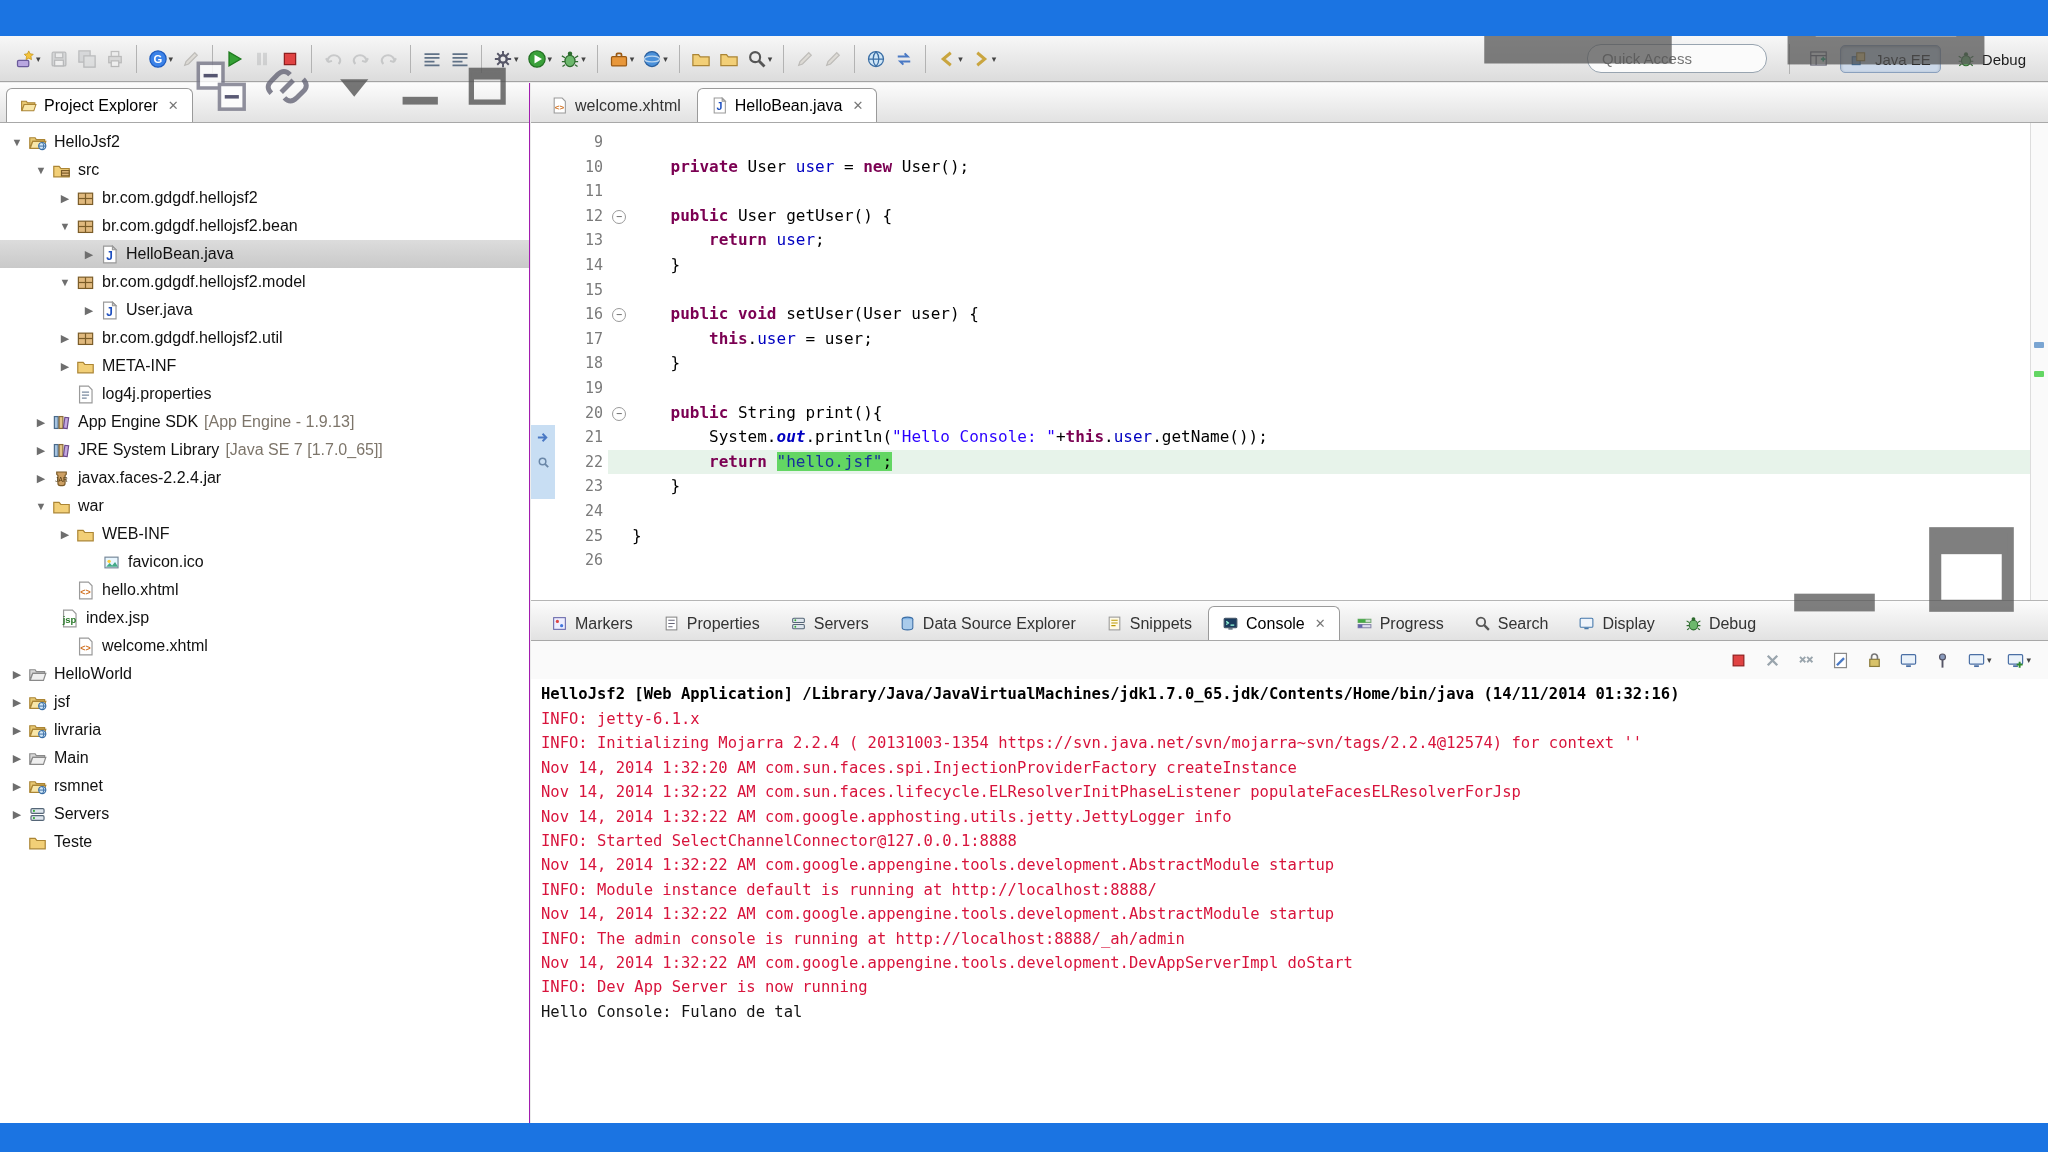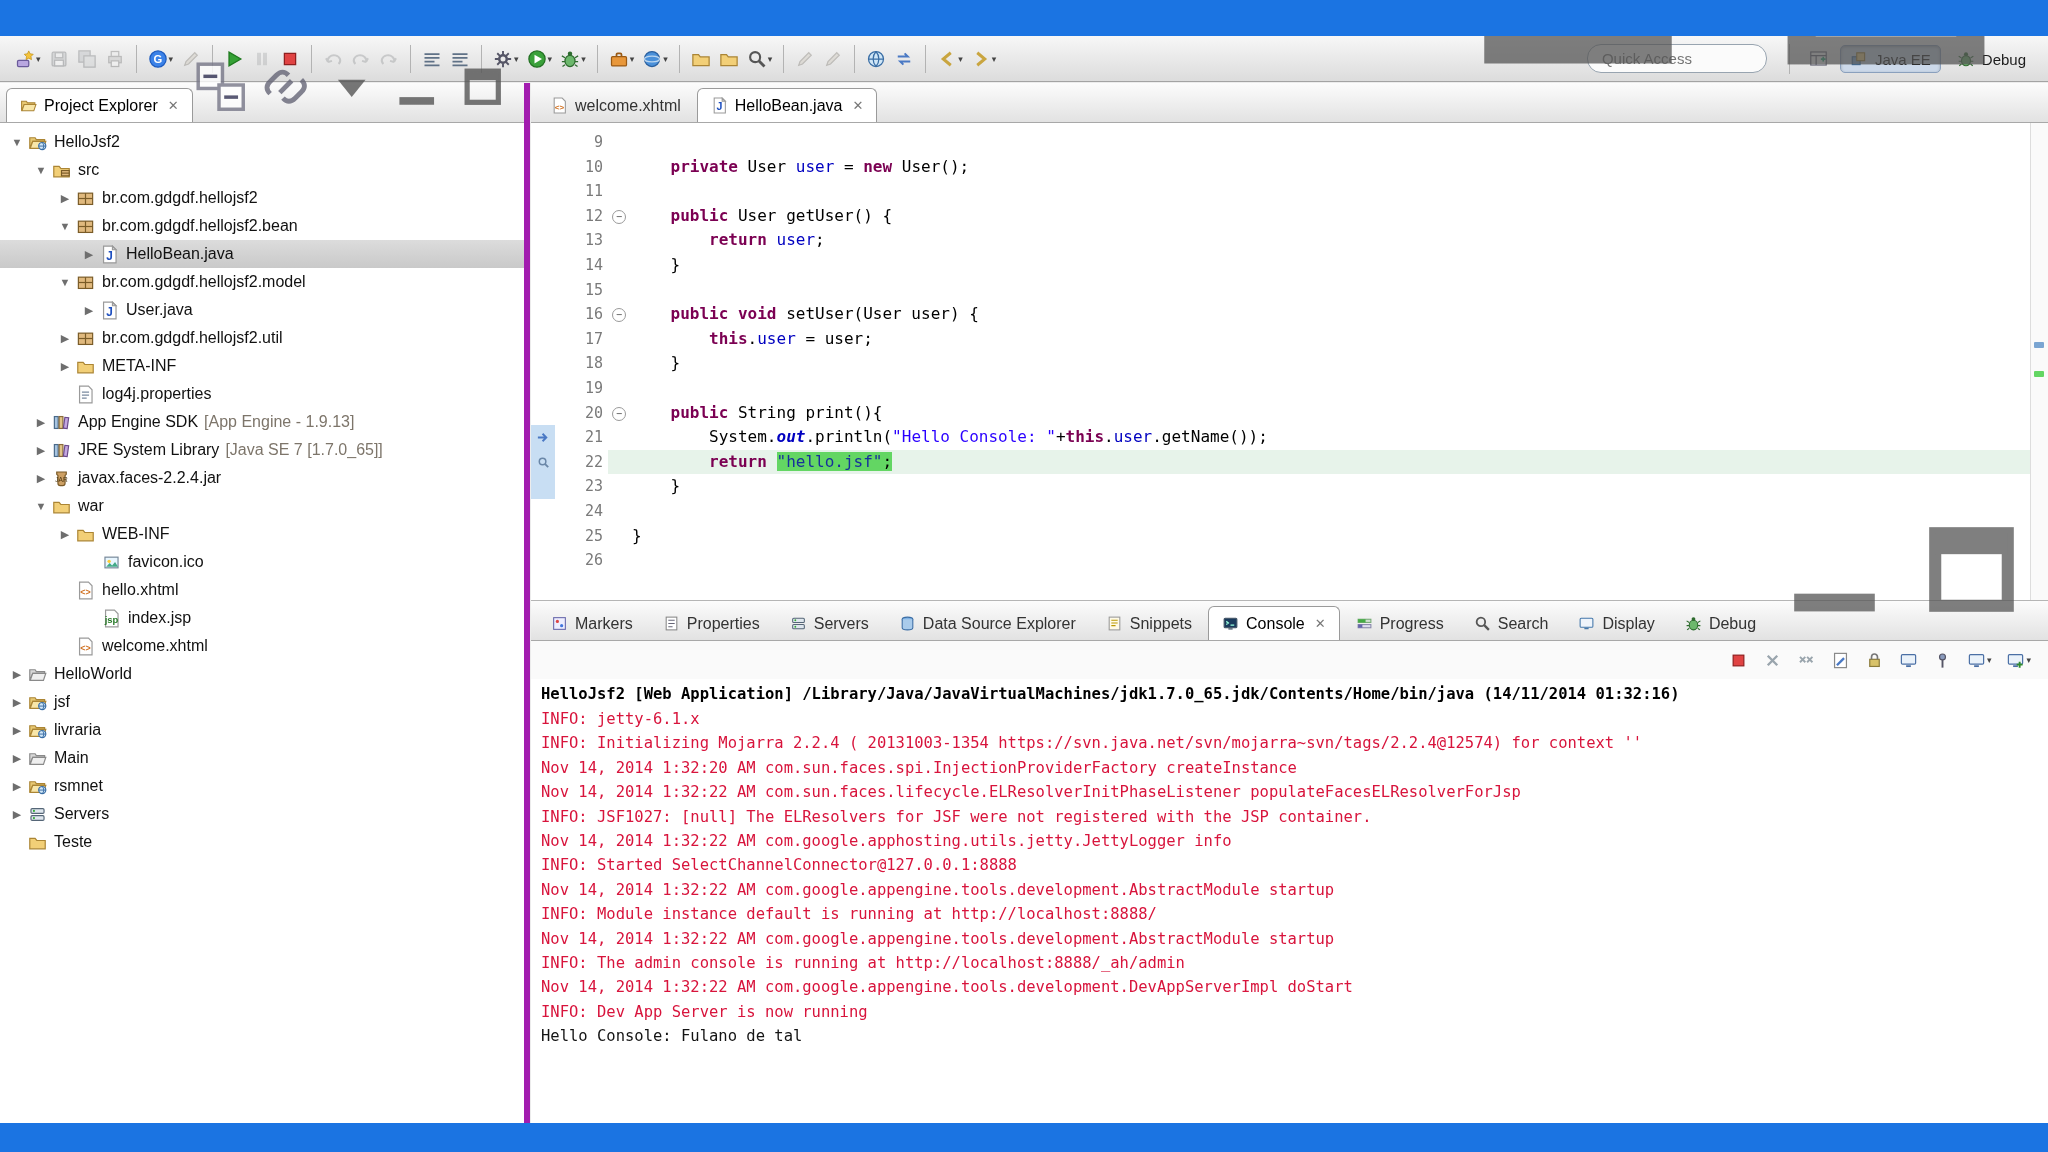--- a/index.html
+++ b/index.html
@@ -21,21 +21,21 @@
   .persp{display:flex;align-items:center;gap:6px}
   .persp .psep{width:1px;height:30px;background:#b3b3b3;margin:0 8px}
   .persp-btn{display:flex;align-items:flex-end;gap:7px;padding:4px 9px;border-radius:5px;font-size:15px;color:#1c1c1c;border:1px solid transparent}
   .persp-btn .icn{width:18px;height:18px}
   .persp-btn.active{background:#ccd9ea;border-color:#8aa0bd;box-shadow:inset 0 1px 3px rgba(0,0,0,.25)}
   .persp-open{width:30px;height:30px;display:flex;align-items:center;justify-content:center}
   .persp-open .icn{width:19px;height:19px}
 
   
   .main{position:absolute;top:47px;left:0;right:0;bottom:0}
-  .explorer{position:absolute;top:0;left:0;width:530px;height:100%;background:#ffffff;border-right:6px solid #a21caf;box-sizing:border-box;display:flex;flex-direction:column}
+  .explorer{position:absolute;top:0;left:0;width:530px;height:100%;background:#ffffff;border-right:1px solid #a21caf;box-sizing:border-box;display:flex;flex-direction:column}
   .rightcol{position:absolute;top:0;left:531px;right:0;height:100%;display:flex;flex-direction:column;background:#fff}
 
   
   .tabbar{height:40px;background:linear-gradient(#fcfcfc,#e2e2e2);border-bottom:1px solid #a8a8a8;display:flex;align-items:flex-end;padding:0 4px;box-sizing:border-box;flex:none}
   .tab{display:flex;align-items:center;gap:7px;height:33px;padding:0 13px;font-size:16px;color:#333;border-radius:6px 6px 0 0;border:1px solid transparent;border-bottom:none;margin-left:2px;white-space:nowrap}
   .tab .icn{width:17px;height:17px}
   .tab.active{background:#ffffff;border-color:#9a9a9a;color:#000}
   .tab .close{font-size:13px;color:#777;margin-left:3px}
   .stack-btns{margin-left:auto;display:flex;align-items:center;gap:8px;padding:0 8px 6px 0}
   .stack-btns .icn{width:17px;height:17px;opacity:.75}
@@ -571,21 +571,21 @@
             <div class="trow" style="padding-left: 54px;">
               <span class="texp"></span>
               <span class="icn" style="width: 19px; height: 19px;">
                 <svg viewBox="0 0 16 16">
                   <path d="M3 1h7.5l3 3v11H3z" fill="#fff" stroke="#9a9a9a"></path>
                   <text x="8" y="12" text-anchor="middle" font-size="7.5" font-weight="bold" fill="#d07020">&lt;&gt;</text>
                 </svg>
               </span>
               <span class="tlabel">hello.xhtml</span>
             </div>
-            <div class="trow" style="padding-left: 80px;">
+            <div class="trow" style="padding-left: 38px;">
               <span class="texp"></span>
               <span class="icn" style="width: 19px; height: 19px;">
                 <svg viewBox="0 0 16 16">
                   <path d="M3 1h7.5l3 3v11H3z" fill="#fff" stroke="#9a9a9a"></path>
                   <text x="8" y="12" text-anchor="middle" font-size="8" font-weight="bold" fill="#2a7a2a">jsp</text>
                 </svg>
               </span>
               <span class="tlabel">index.jsp</span>
             </div>
             <div class="trow" style="padding-left: 54px;">
@@ -1036,21 +1036,20 @@
                 <span class="caret">▾</span>
               </div>
             </div>
           <div class="console-out">
             <div class="chead">HelloJsf2 [Web Application] /Library/Java/JavaVirtualMachines/jdk1.7.0_65.jdk/Contents/Home/bin/java (14/11/2014 01:32:16)</div>
             <div id="console-lines">
                 <div class="cline err">INFO: jetty-6.1.x</div>
                 <div class="cline err">INFO: Initializing Mojarra 2.2.4 ( 20131003-1354 https://svn.java.net/svn/mojarra~svn/tags/2.2.4@12574) for context ''</div>
                 <div class="cline err">Nov 14, 2014 1:32:20 AM com.sun.faces.spi.InjectionProviderFactory createInstance</div>
                 <div class="cline err">Nov 14, 2014 1:32:22 AM com.sun.faces.lifecycle.ELResolverInitPhaseListener populateFacesELResolverForJsp</div>
-                <div class="cline err">INFO: JSF1027: [null] The ELResolvers for JSF were not registered with the JSP container.</div>
                 <div class="cline err">Nov 14, 2014 1:32:22 AM com.google.apphosting.utils.jetty.JettyLogger info</div>
                 <div class="cline err">INFO: Started SelectChannelConnector@127.0.0.1:8888</div>
                 <div class="cline err">Nov 14, 2014 1:32:22 AM com.google.appengine.tools.development.AbstractModule startup</div>
                 <div class="cline err">INFO: Module instance default is running at http://localhost:8888/</div>
                 <div class="cline err">Nov 14, 2014 1:32:22 AM com.google.appengine.tools.development.AbstractModule startup</div>
                 <div class="cline err">INFO: The admin console is running at http://localhost:8888/_ah/admin</div>
                 <div class="cline err">Nov 14, 2014 1:32:22 AM com.google.appengine.tools.development.DevAppServerImpl doStart</div>
                 <div class="cline err">INFO: Dev App Server is now running</div>
                 <div class="cline out">Hello Console: Fulano de tal</div>
               </div>

